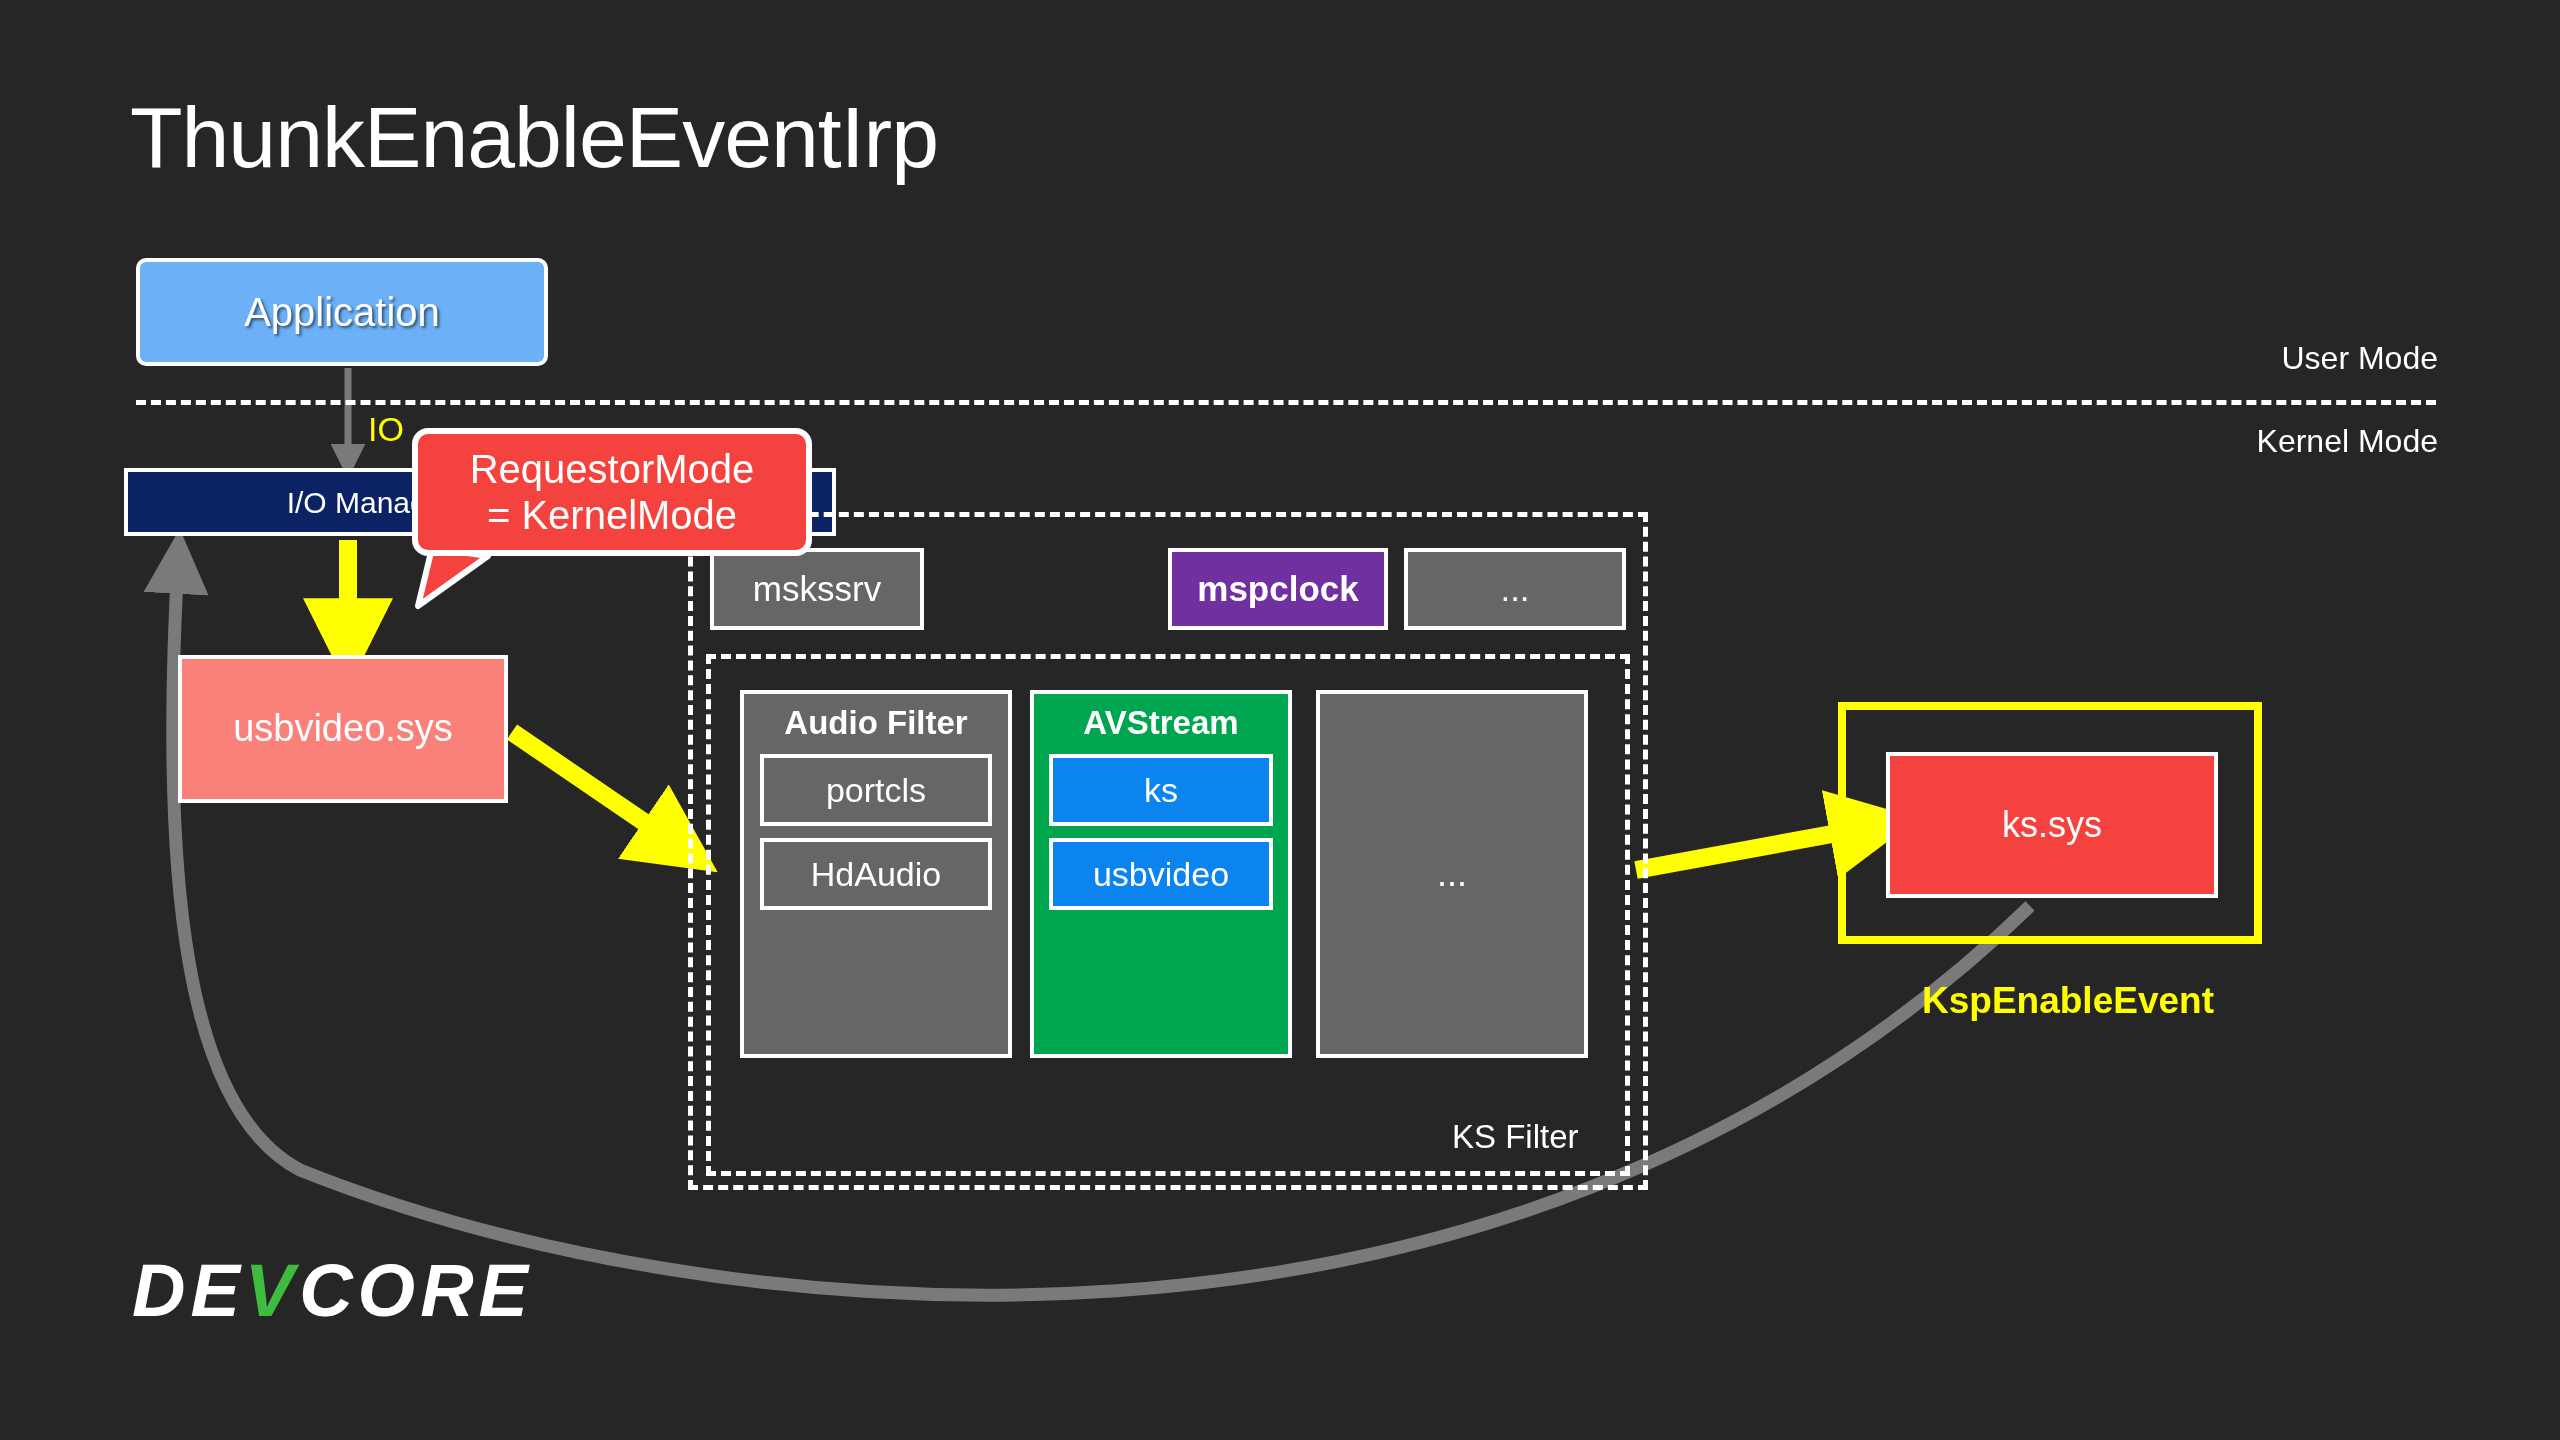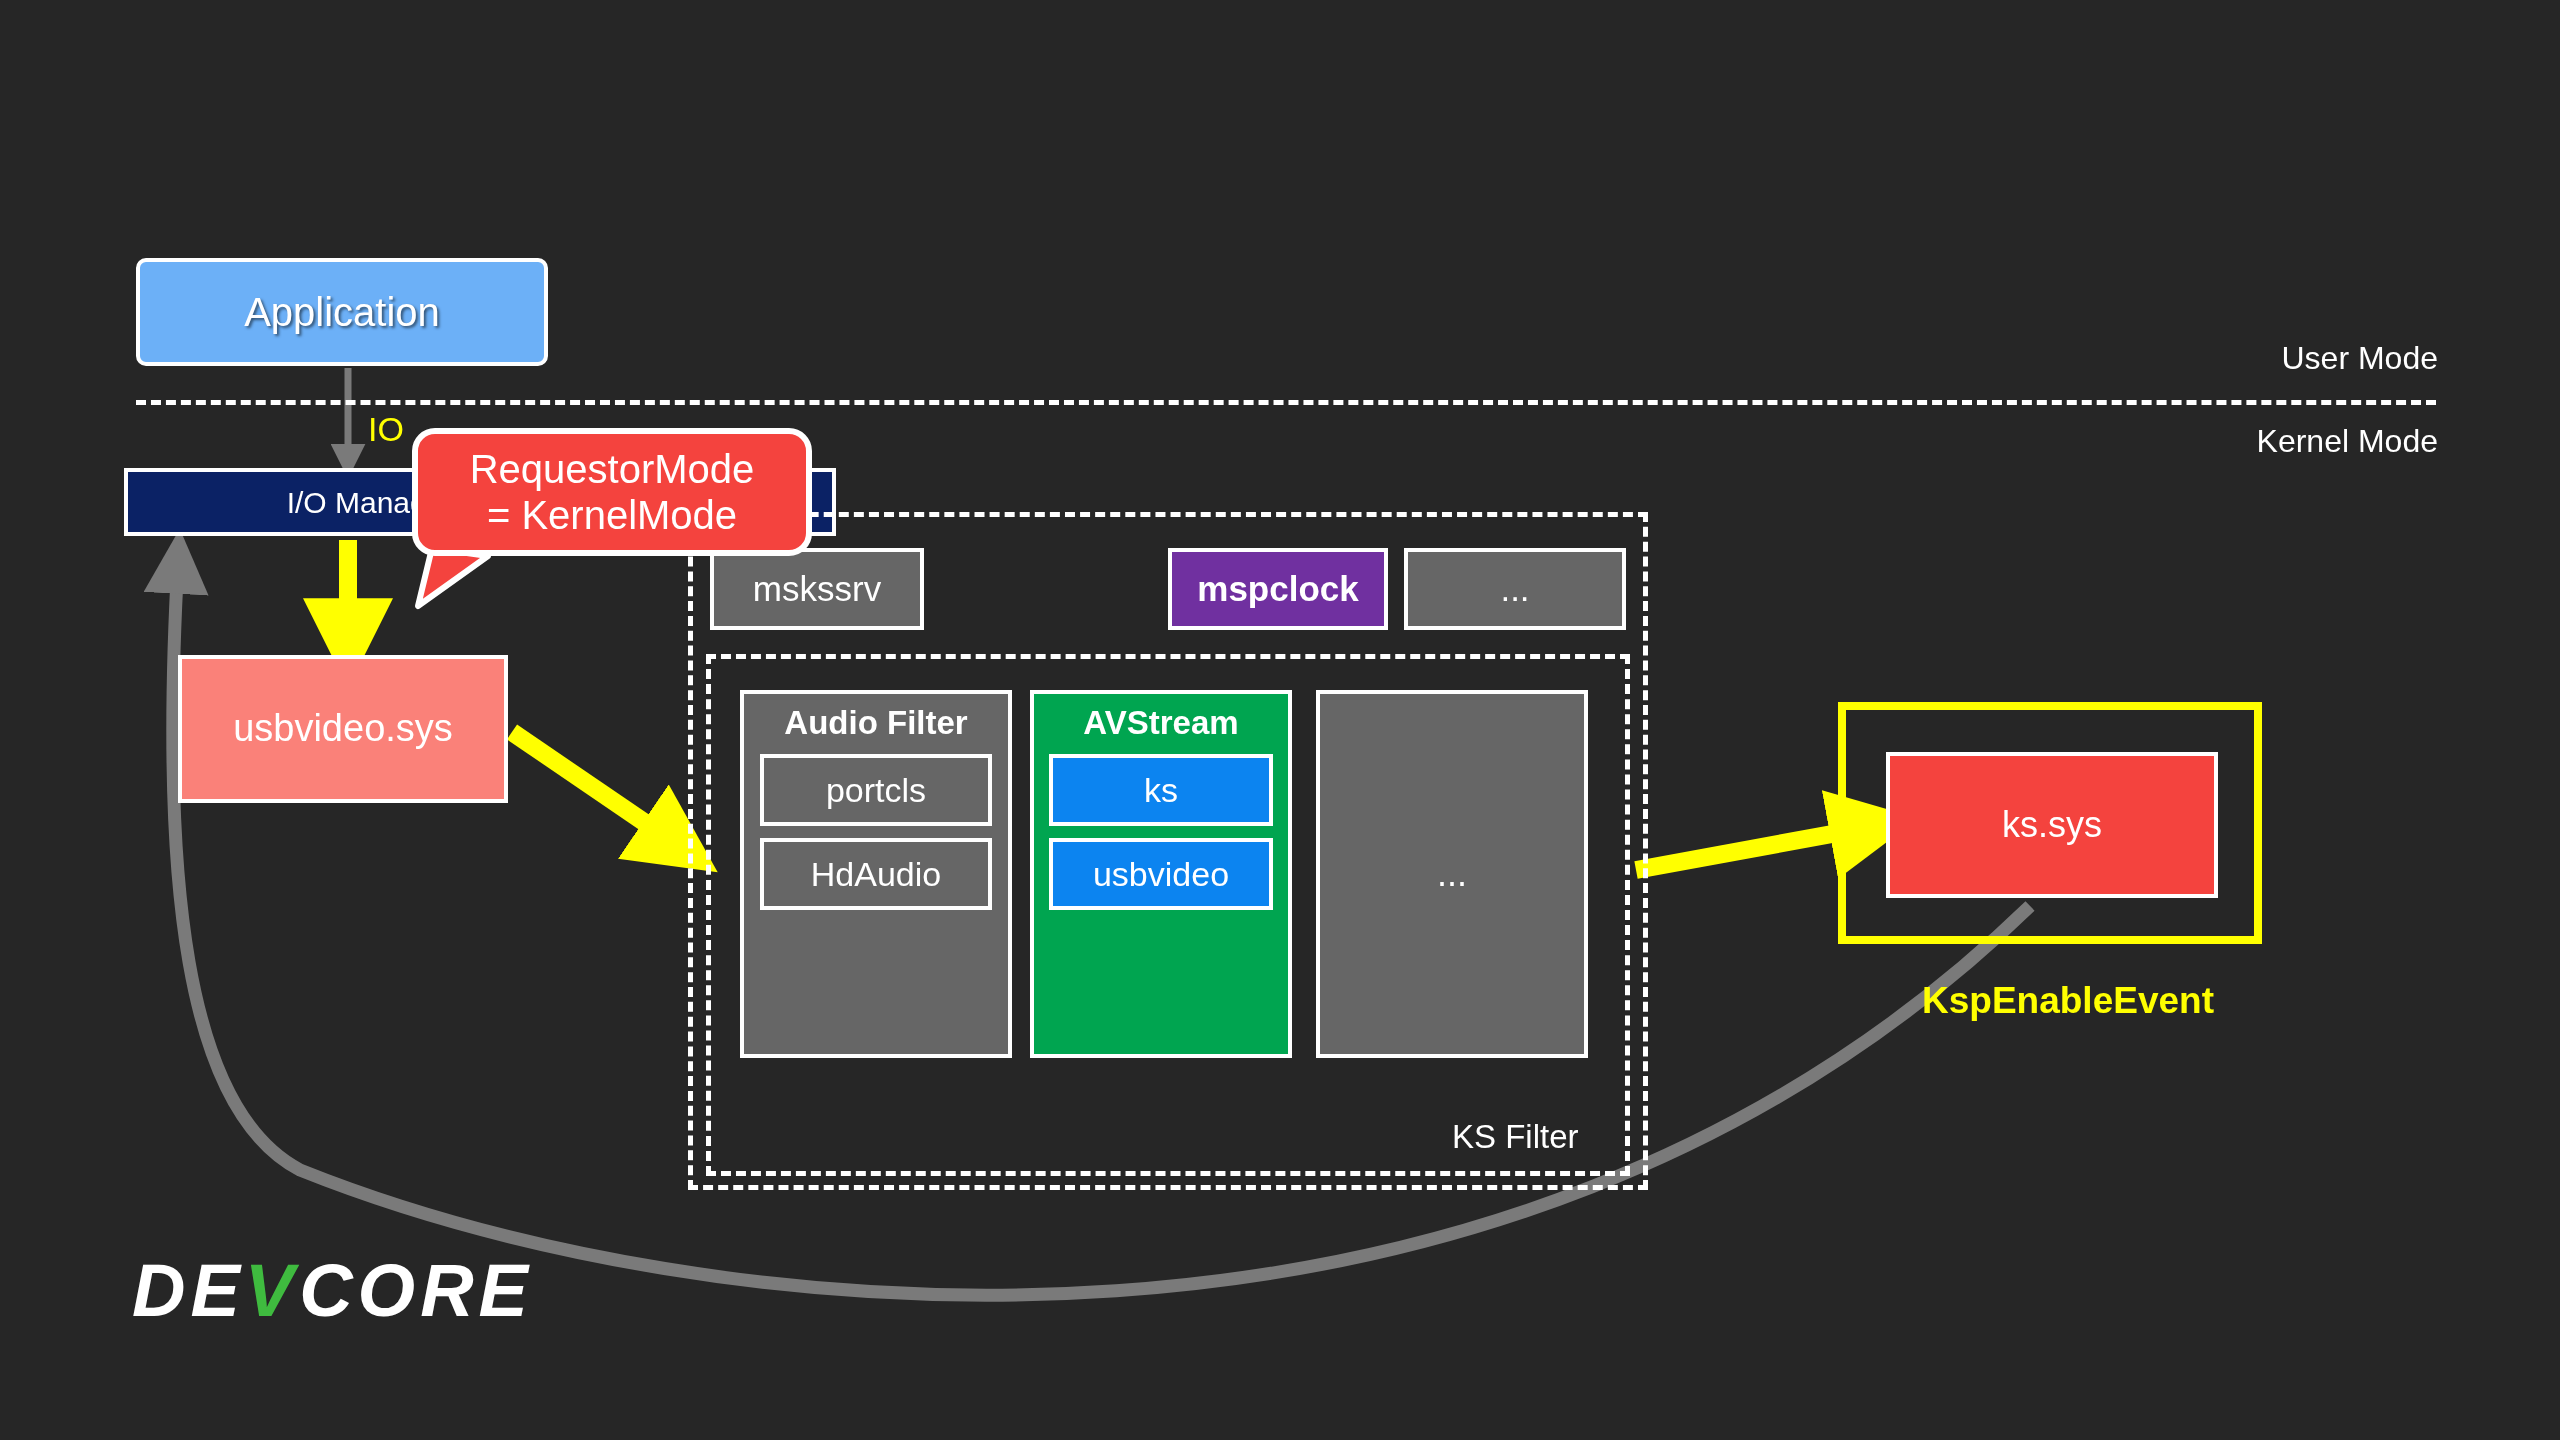--- a/index.html
+++ b/index.html
@@ -184,21 +184,21 @@
     color: #FFFF00;
     white-space: nowrap;
   }
 
   
   #callout {
     left: 412px; top: 428px;
     width: 400px; height: 128px;
     background: #F4433E;
     border: 6px solid #ffffff;
-    border-radius: 23px;
+    border-radius: 16px;
     box-sizing: border-box;
     display: flex; flex-direction: column;
     align-items: center; justify-content: center;
     font-size: 40px;
     color: #ffffff;
     line-height: 1.16;
     z-index: 40;
   }
 
   
@@ -238,20 +238,21 @@
 
     <line x1="512" y1="732" x2="682" y2="848" stroke="#FFFF00" stroke-width="18" marker-end="url(#yhead)"></line>
 
     <line x1="1636" y1="870" x2="1876" y2="826" stroke="#FFFF00" stroke-width="18" marker-end="url(#yhead)"></line>
 
     <path d="M 2030 906 C 1500 1420 700 1330 300 1170 C 185 1110 160 880 178 560" fill="none" stroke="#7A7A7A" stroke-width="13" marker-end="url(#ghead)"></path>
 
     <path id="callout-tail-path" d="M 432 548 L 488 556 L 418 606 Z" fill="#F4433E" stroke="#ffffff" stroke-width="6" stroke-linejoin="round"></path>
   </svg>
 
+  <div id="title" class="abs">ThunkEnableEventIrp</div>
 
   <div id="mode-divider" class="abs"></div>
   <div id="user-mode-label" class="abs">User Mode</div>
   <div id="kernel-mode-label" class="abs">Kernel Mode</div>
   <div id="ioctl-label" class="abs">IO</div>
 
   <div id="application" class="abs node">
     <span>Application</span>
   </div>
 

